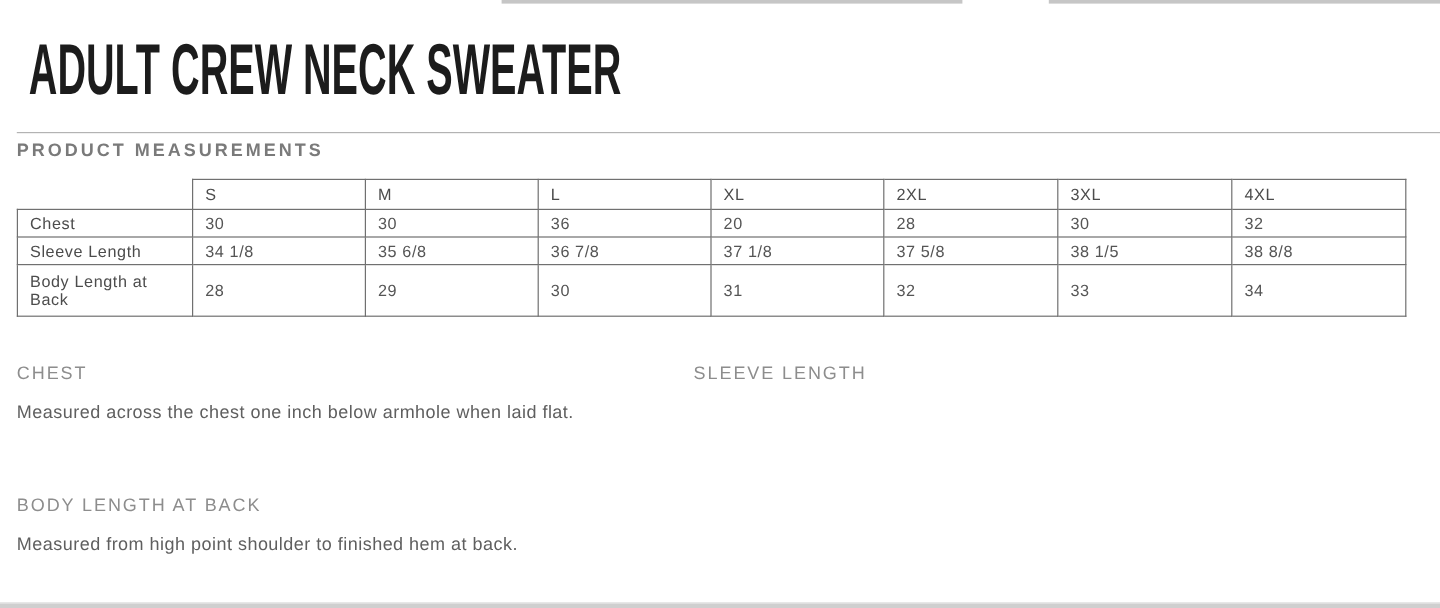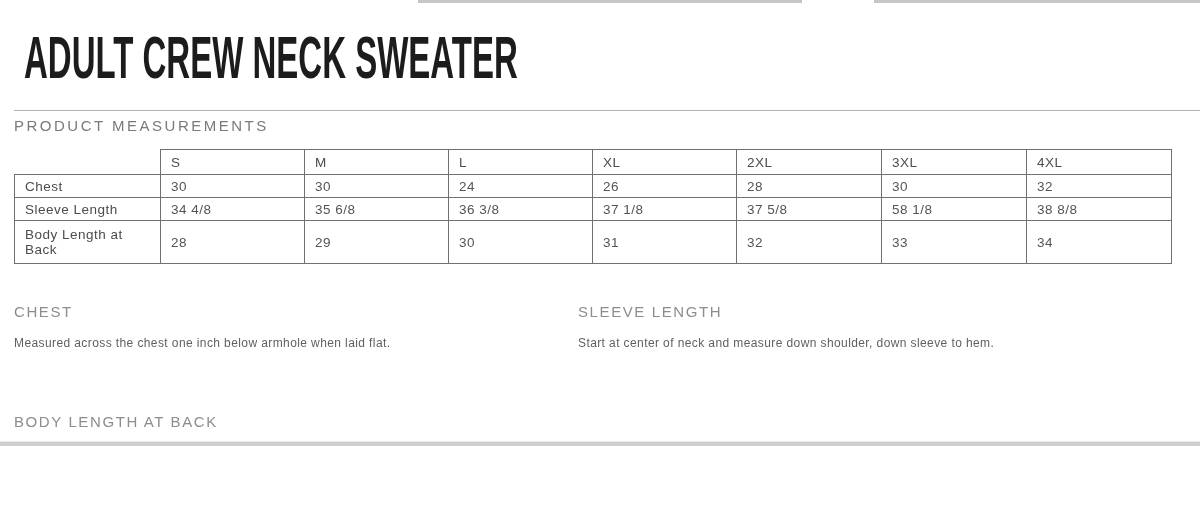--- a/index.html
+++ b/index.html
@@ -1,21 +1,21 @@
 <!DOCTYPE html>
 <html><head>
 <meta charset="utf-8">
 <style>
   * { margin: 0; padding: 0; box-sizing: border-box; }
   html, body { background: #ffffff; }
   body { font-family: "Liberation Sans", sans-serif; }
   .page {
     position: relative;
     width: 1200px;
-    height: 446px;
+    height: 507px;
     background: #ffffff;
     overflow: hidden;
   }
   
   .topbar { position: absolute; top: 0; height: 3px; background: #c6c6c6; }
   .topbar.seg1 { left: 418px; width: 384px; }
   .topbar.seg2 { left: 874px; width: 326px; }
 
   
   .title {
@@ -39,21 +39,21 @@
     top: 110px;
     width: 1186px;
     height: 1px;
     background: #b3b3b3;
   }
   .section-heading {
     position: absolute;
     left: 14px;
     top: 117px;
     font-size: 15px;
-    font-weight: 400;
+    font-weight: 700;
     letter-spacing: 2.5px;
     color: #7a7a7a;
   }
 
   
   table.measurements {
     position: absolute;
     left: 14px;
     top: 149px;
     width: 1157px;
@@ -80,21 +80,21 @@
   
   .desc { position: absolute; }
   .desc .desc-heading {
     font-size: 15px;
     letter-spacing: 1.6px;
     color: #8d8d8d;
     font-weight: 400;
   }
   .desc .desc-text {
     margin-top: 9px;
-    font-size: 12px;
+    font-size: 15px;
     letter-spacing: 0.4px;
     line-height: 29px;
     color: #5f5f5f;
   }
   .desc.chest { left: 14px;  top: 303px; width: 540px; }
   .desc.sleeve { left: 578px; top: 303px; width: 516px; }
   .desc.bodyback { left: 14px; top: 413px; width: 560px; }
 
   
   .bottombar {
@@ -140,34 +140,34 @@
         <th>2XL</th>
         <th>3XL</th>
         <th>4XL</th>
       </tr>
     </thead>
     <tbody>
       <tr class="r1">
         <td class="rowlabel">Chest</td>
         <td>30</td>
         <td>30</td>
-        <td>24</td>
-        <td>26</td>
+        <td>36</td>
+        <td>20</td>
         <td>28</td>
         <td>30</td>
         <td>32</td>
       </tr>
       <tr class="r2">
         <td class="rowlabel">Sleeve Length</td>
-        <td>34 4/8</td>
+        <td>34 1/8</td>
         <td>35 6/8</td>
-        <td>36 3/8</td>
+        <td>36 7/8</td>
         <td>37 1/8</td>
         <td>37 5/8</td>
-        <td>58 1/8</td>
+        <td>38 1/5</td>
         <td>38 8/8</td>
       </tr>
       <tr class="r3">
         <td class="rowlabel">Body Length at Back</td>
         <td>28</td>
         <td>29</td>
         <td>30</td>
         <td>31</td>
         <td>32</td>
         <td>33</td>
@@ -176,22 +176,22 @@
     </tbody>
   </table>
 
   <div class="desc chest">
     <div class="desc-heading">CHEST</div>
     <div class="desc-text">Measured across the chest one inch below armhole when laid flat.</div>
   </div>
 
   <div class="desc sleeve">
     <div class="desc-heading">SLEEVE LENGTH</div>
-    <div class="desc-text">Start at center of neck and measure down shoulder, down sleeve to hem.</div>
   </div>
 
   <div class="desc bodyback">
     <div class="desc-heading">BODY LENGTH AT BACK</div>
+    <div class="desc-text">Measured from high point shoulder to finished hem at back.</div>
   </div>
 
   <div class="bottombar"></div>
 
 </div>
 
 </body></html>

